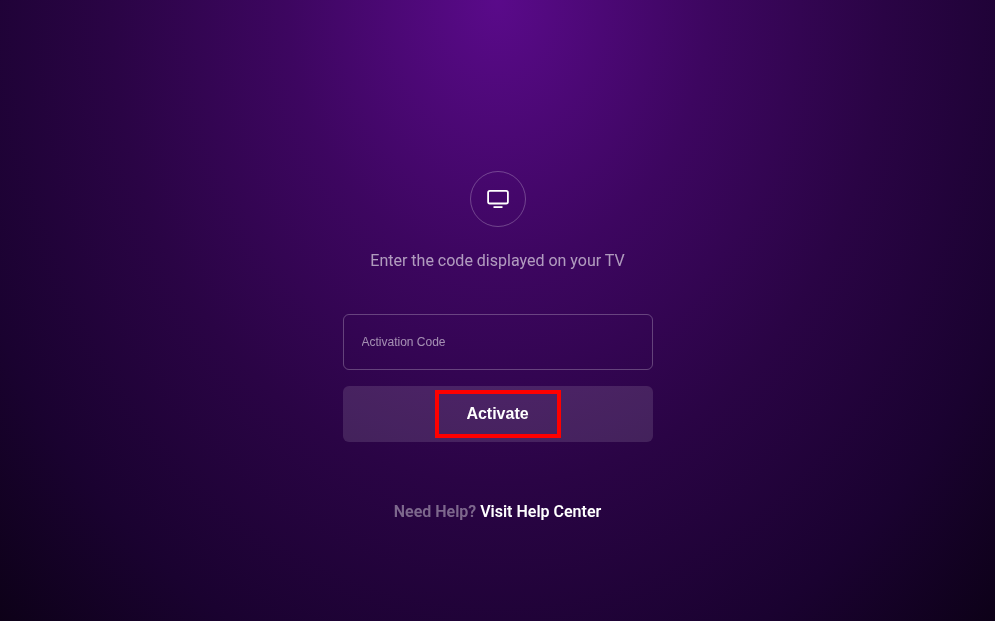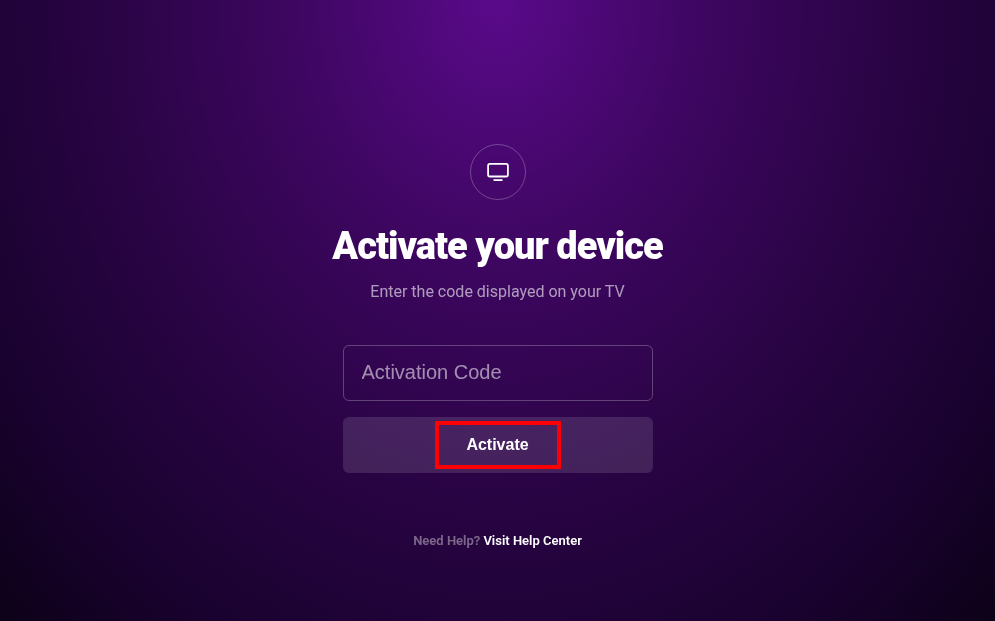--- a/index.html
+++ b/index.html
@@ -60,21 +60,21 @@
     }
     
     .input-field {
       width: 310px;
       height: 56px;
       background: transparent;
       border: 1px solid rgba(255, 255, 255, 0.25);
       border-radius: 6px;
       padding: 0 18px;
       color: #ffffff;
-      font-size: 20px;
+      font-size: 12px;
       margin-bottom: 16px;
       outline: none;
     }
     
     .input-field::placeholder {
       color: rgba(255, 255, 255, 0.55);
     }
     
     .activate-button {
       width: 310px;
@@ -95,21 +95,21 @@
       border: 4px solid #ff0000;
       width: 126px;
       height: 48px;
       top: 50%;
       left: 50%;
       transform: translate(-50%, -50%);
       pointer-events: none;
     }
     
     .help-row {
-      font-size: 13px;
+      font-size: 16px;
       font-weight: 600;
     }
     
     .help-text {
       color: rgba(255, 255, 255, 0.4);
     }
     
     .help-link {
       color: #ffffff;
       text-decoration: none;
@@ -121,21 +121,20 @@
 
 <div class="container">
 
   <div class="icon-circle">
     <svg class="tv-icon" viewBox="0 0 24 20" fill="none" stroke="#ffffff" stroke-width="2">
       <rect x="1" y="1" width="22" height="14" rx="2" ry="2"></rect>
       <line x1="7" y1="19" x2="17" y2="19"></line>
     </svg>
   </div>
 
-  <h1 class="title">Activate your device</h1>
 
   <p class="subtitle">Enter the code displayed on your TV</p>
 
   <input type="text" class="input-field" placeholder="Activation Code" style="">
 
   <button class="activate-button">
     <span>Activate</span>
     <span class="highlight-box"></span>
   </button>
 

